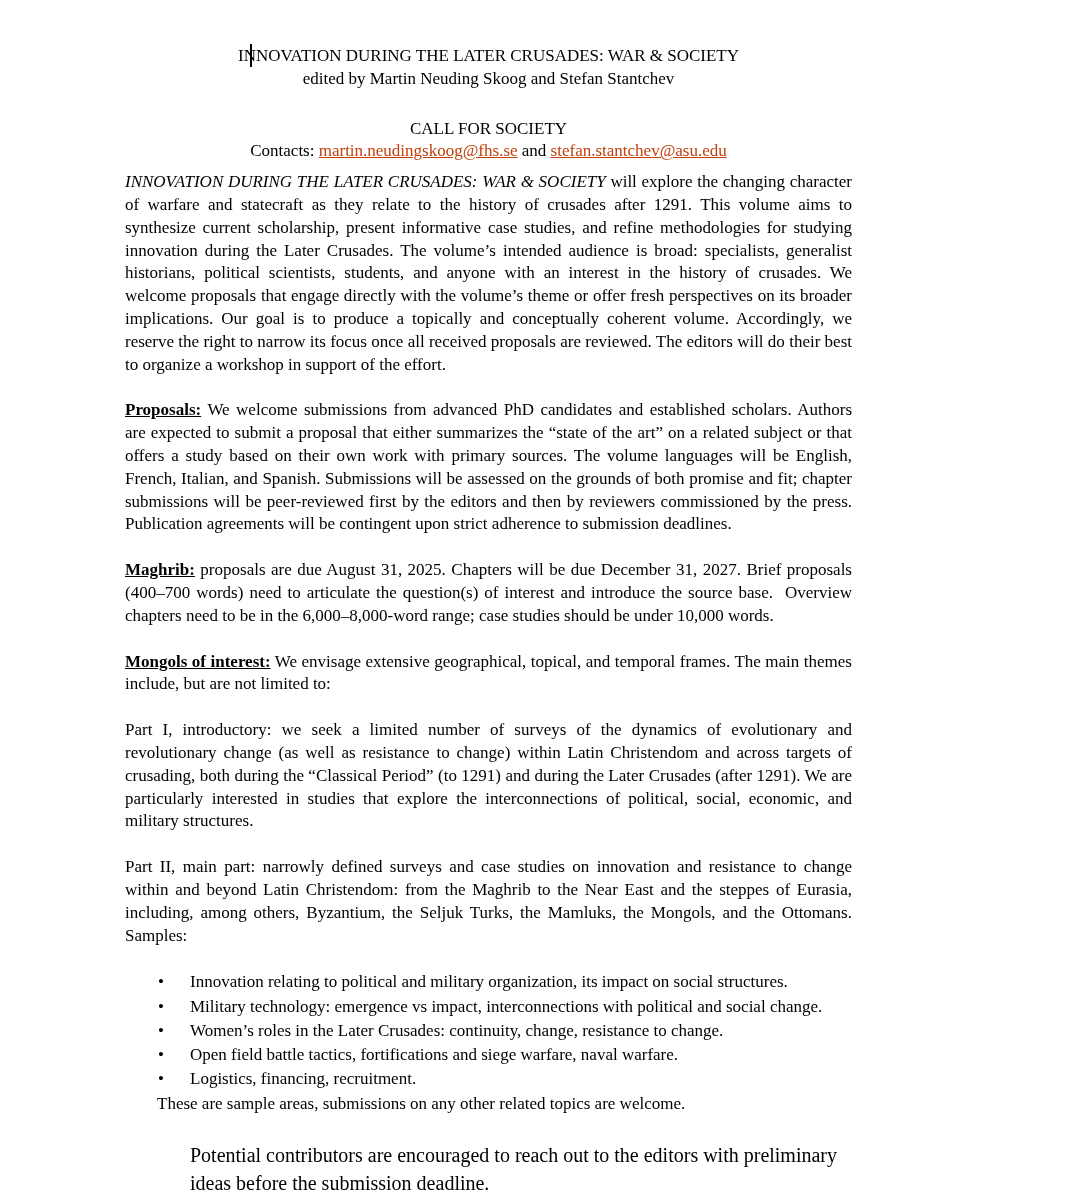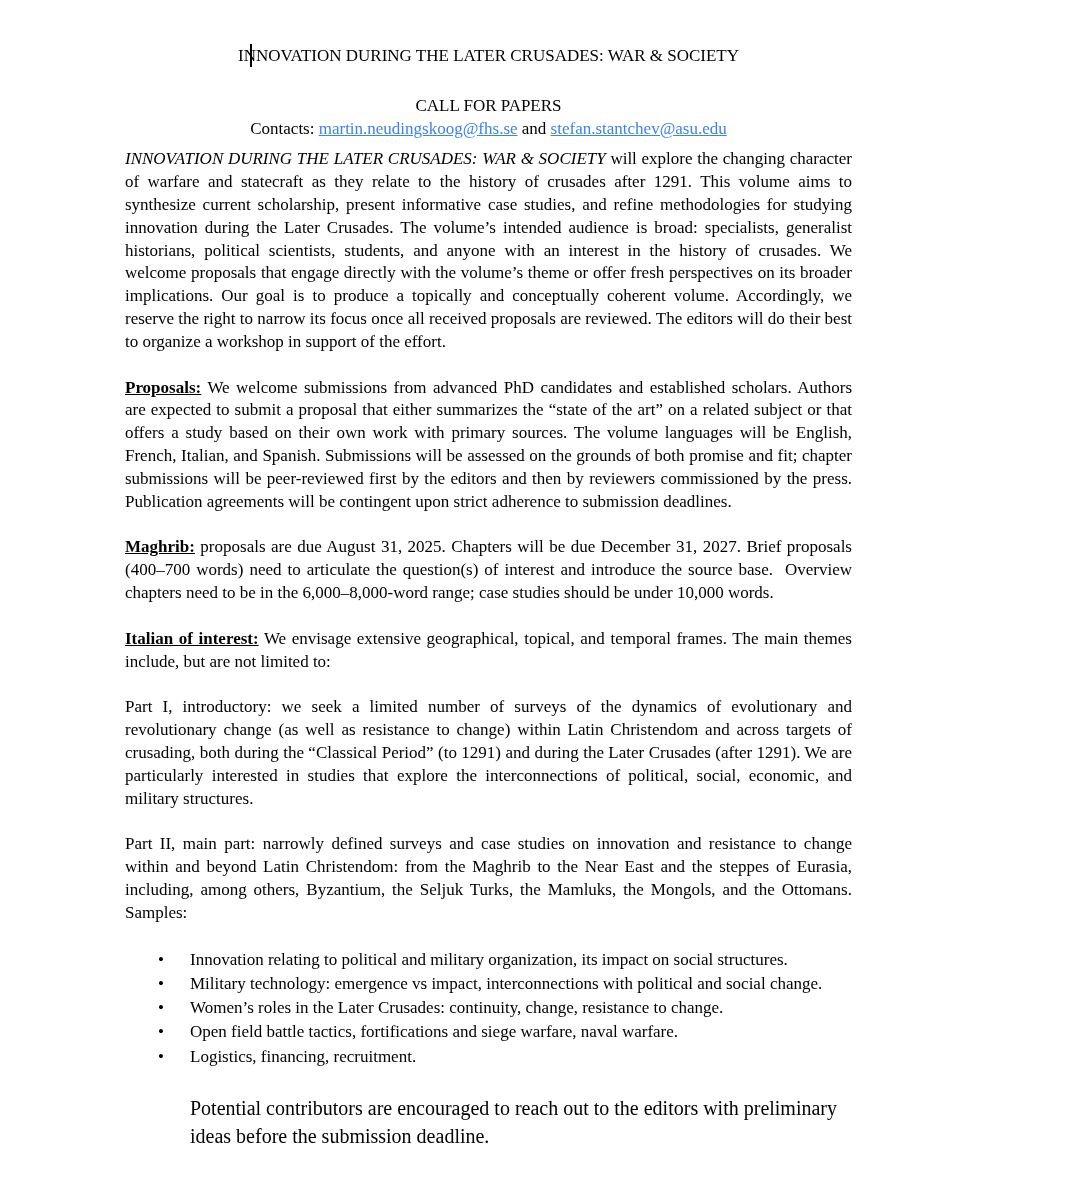--- a/index.html
+++ b/index.html
@@ -30,21 +30,21 @@
     width: 2px;
     height: 23px;
     background: #000000;
   }
   .center { text-align: center; }
   .hdr-gap { height: 27px; }
   p { margin: 23px 0 0 0; }
   p.just { text-align: justify; }
   p.first-body { margin-top: 8px; }
   a.email {
-    color: #3b82f6;
+    color: #c2410c;
     text-decoration: underline;
     cursor: pointer;
     text-align: center;
   }
   i { font-style: italic; }
   b { font-weight: bold; text-decoration: underline; }
   .bullets {
     margin-top: 23px;
     line-height: 24.3px;
   }
@@ -66,32 +66,33 @@
 </style>
 </head>
 <body>
 
 <div class="page">
 
   <div class="caret"></div>
 
   <div class="center">
     <div>INNOVATION DURING THE LATER CRUSADES: WAR &amp; SOCIETY</div>
+    <div>edited by Martin Neuding Skoog and Stefan Stantchev</div>
     <div class="hdr-gap"></div>
-    <div>CALL FOR PAPERS</div>
+    <div>CALL FOR SOCIETY</div>
     <div><span>Contacts: </span><a class="email" href="#">martin.neudingskoog@fhs.se</a><span> and </span><a class="email" href="#">stefan.stantchev@asu.edu</a></div>
   </div>
 
   <p class="just first-body"><i>INNOVATION DURING THE LATER CRUSADES: WAR &amp; SOCIETY</i><span> will explore the changing character of warfare and statecraft as they relate to the history of crusades after 1291. This volume aims to synthesize current scholarship, present informative case studies, and refine methodologies for studying innovation during the Later Crusades. The volume’s intended audience is broad: specialists, generalist historians, political scientists, students, and anyone with an interest in the history of crusades. We welcome proposals that engage directly with the volume’s theme or offer fresh perspectives on its broader implications. Our goal is to produce a topically and conceptually coherent volume. Accordingly, we reserve the right to narrow its focus once all received proposals are reviewed. The editors will do their best to organize a workshop in support of the effort.</span></p>
 
   <p class="just"><b>Proposals:</b><span> We welcome submissions from advanced PhD candidates and established scholars. Authors are expected to submit a proposal that either summarizes the “state of the art” on a related subject or that offers a study based on their own work with primary sources. The volume languages will be English, French, Italian, and Spanish. Submissions will be assessed on the grounds of both promise and fit; chapter submissions will be peer-reviewed first by the editors and then by reviewers commissioned by the press. Publication agreements will be contingent upon strict adherence to submission deadlines.</span></p>
 
   <p class="just"><b>Maghrib:</b><span> proposals are due August 31, 2025. Chapters will be due December 31, 2027. Brief proposals (400–700 words) need to articulate the question(s) of interest and introduce the source base.&nbsp; Overview chapters need to be in the 6,000–8,000-word range; case studies should be under 10,000 words.</span></p>
 
-  <p class="just"><b>Italian of interest:</b><span> We envisage extensive geographical, topical, and temporal frames. The main themes include, but are not limited to:</span></p>
+  <p class="just"><b>Mongols of interest:</b><span> We envisage extensive geographical, topical, and temporal frames. The main themes include, but are not limited to:</span></p>
 
   <p class="just">Part I, introductory: we seek a limited number of surveys of the dynamics of evolutionary and revolutionary change (as well as resistance to change) within Latin Christendom and across targets of crusading, both during the “Classical Period” (to 1291) and during the Later Crusades (after 1291). We are particularly interested in studies that explore the interconnections of political, social, economic, and military structures.</p>
 
   <p class="just">Part II, main part: narrowly defined surveys and case studies on innovation and resistance to change within and beyond Latin Christendom: from the Maghrib to the Near East and the steppes of Eurasia, including, among others, Byzantium, the Seljuk Turks, the Mamluks, the Mongols, and the Ottomans. Samples:</p>
 
   <div class="bullets">
     <div class="bullet-row">
       <span class="bullet-mark">•</span>
       <span class="bullet-text">Innovation relating to political and military organization, its impact on social structures.</span>
     </div>
@@ -104,17 +105,18 @@
       <span class="bullet-text">Women’s roles in the Later Crusades: continuity, change, resistance to change.</span>
     </div>
     <div class="bullet-row">
       <span class="bullet-mark">•</span>
       <span class="bullet-text">Open field battle tactics, fortifications and siege warfare, naval warfare.</span>
     </div>
     <div class="bullet-row">
       <span class="bullet-mark">•</span>
       <span class="bullet-text">Logistics, financing, recruitment.</span>
     </div>
+    <div class="bullet-footer">These are sample areas, submissions on any other related topics are welcome.</div>
   </div>
 
   <p class="closing">Potential contributors are encouraged to reach out to the editors with preliminary ideas before the submission deadline.</p>
 
 </div>
 
 </body></html>

